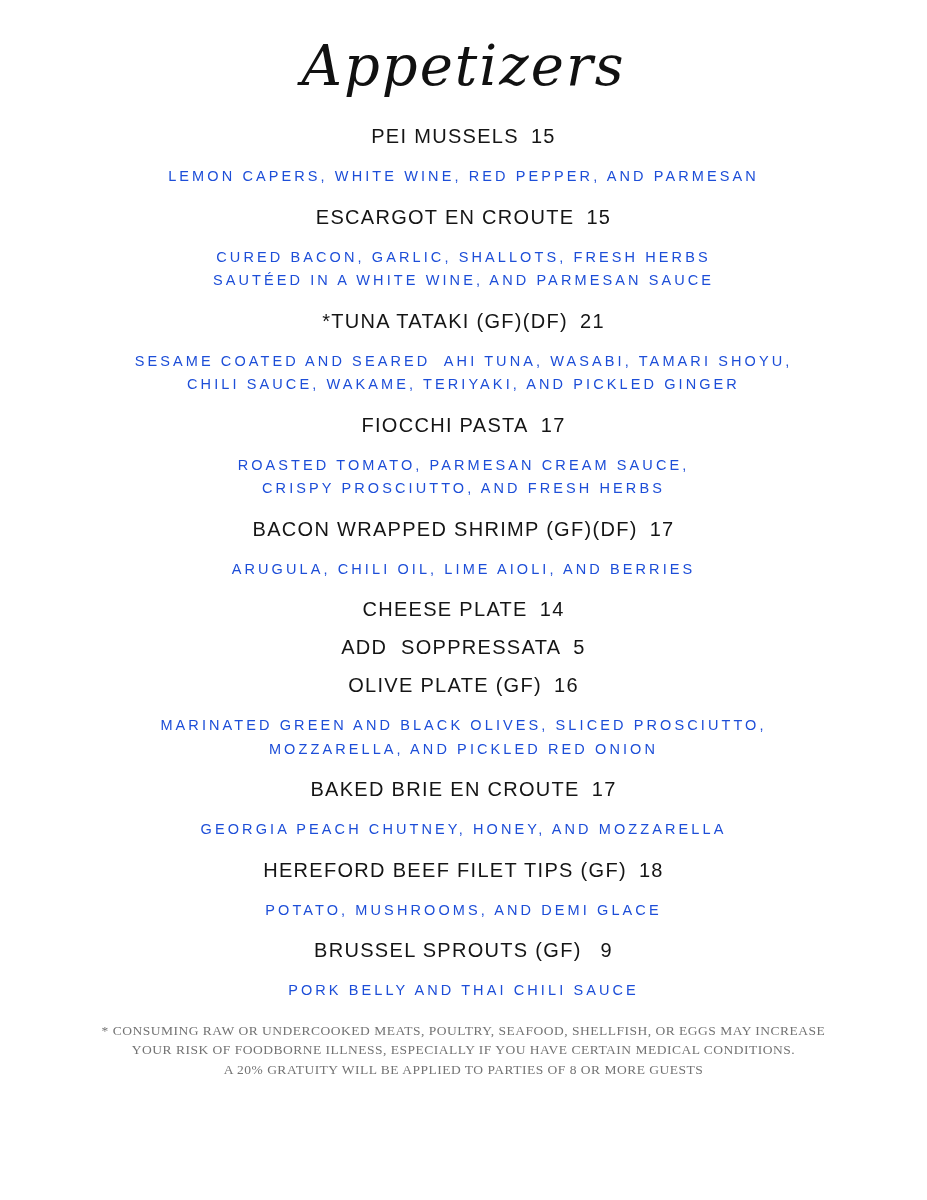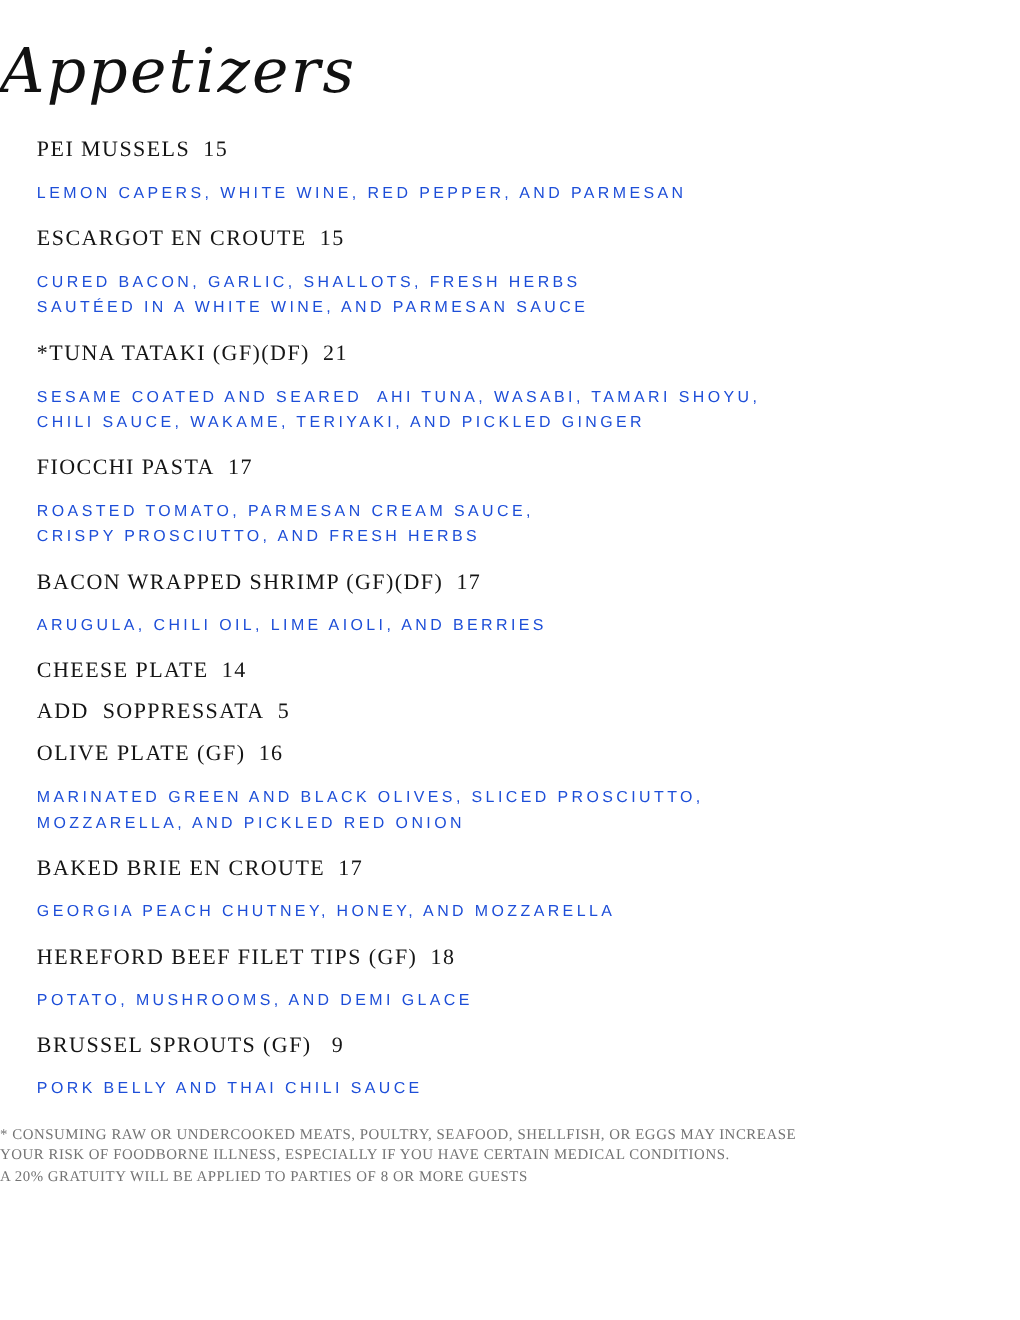--- a/index.html
+++ b/index.html
@@ -12,40 +12,41 @@
     height: 1200px;
     overflow: hidden;
     color: #1b1b1b;
     font-family: "Liberation Serif", serif;
   }
   .menu-page {
     width: 100%;
     height: 100%;
     box-sizing: border-box;
     padding-top: 30px;
+    text-align: center;
   }
   .menu-title {
     font-family: "DejaVu Serif", serif;
     font-style: italic;
     font-weight: 400;
     font-size: 56px;
     line-height: 72px;
     letter-spacing: 2px;
     margin: 0 0 24px 0;
     color: #111111;
   }
   .menu-items {
     margin: 0 auto;
     width: 860px;
   }
   .menu-item {
     margin-bottom: 18px;
   }
   .item-name {
-    font-family: Liberation Serif, serif;
+    font-family: Liberation Sans, sans-serif;
     font-size: 20px;
     line-height: 20px;
     letter-spacing: 1.3px;
     color: #151515;
     margin-bottom: 19px;
     white-space: pre;
   }
   .item-name:last-child {
     margin-bottom: 0;
   }

